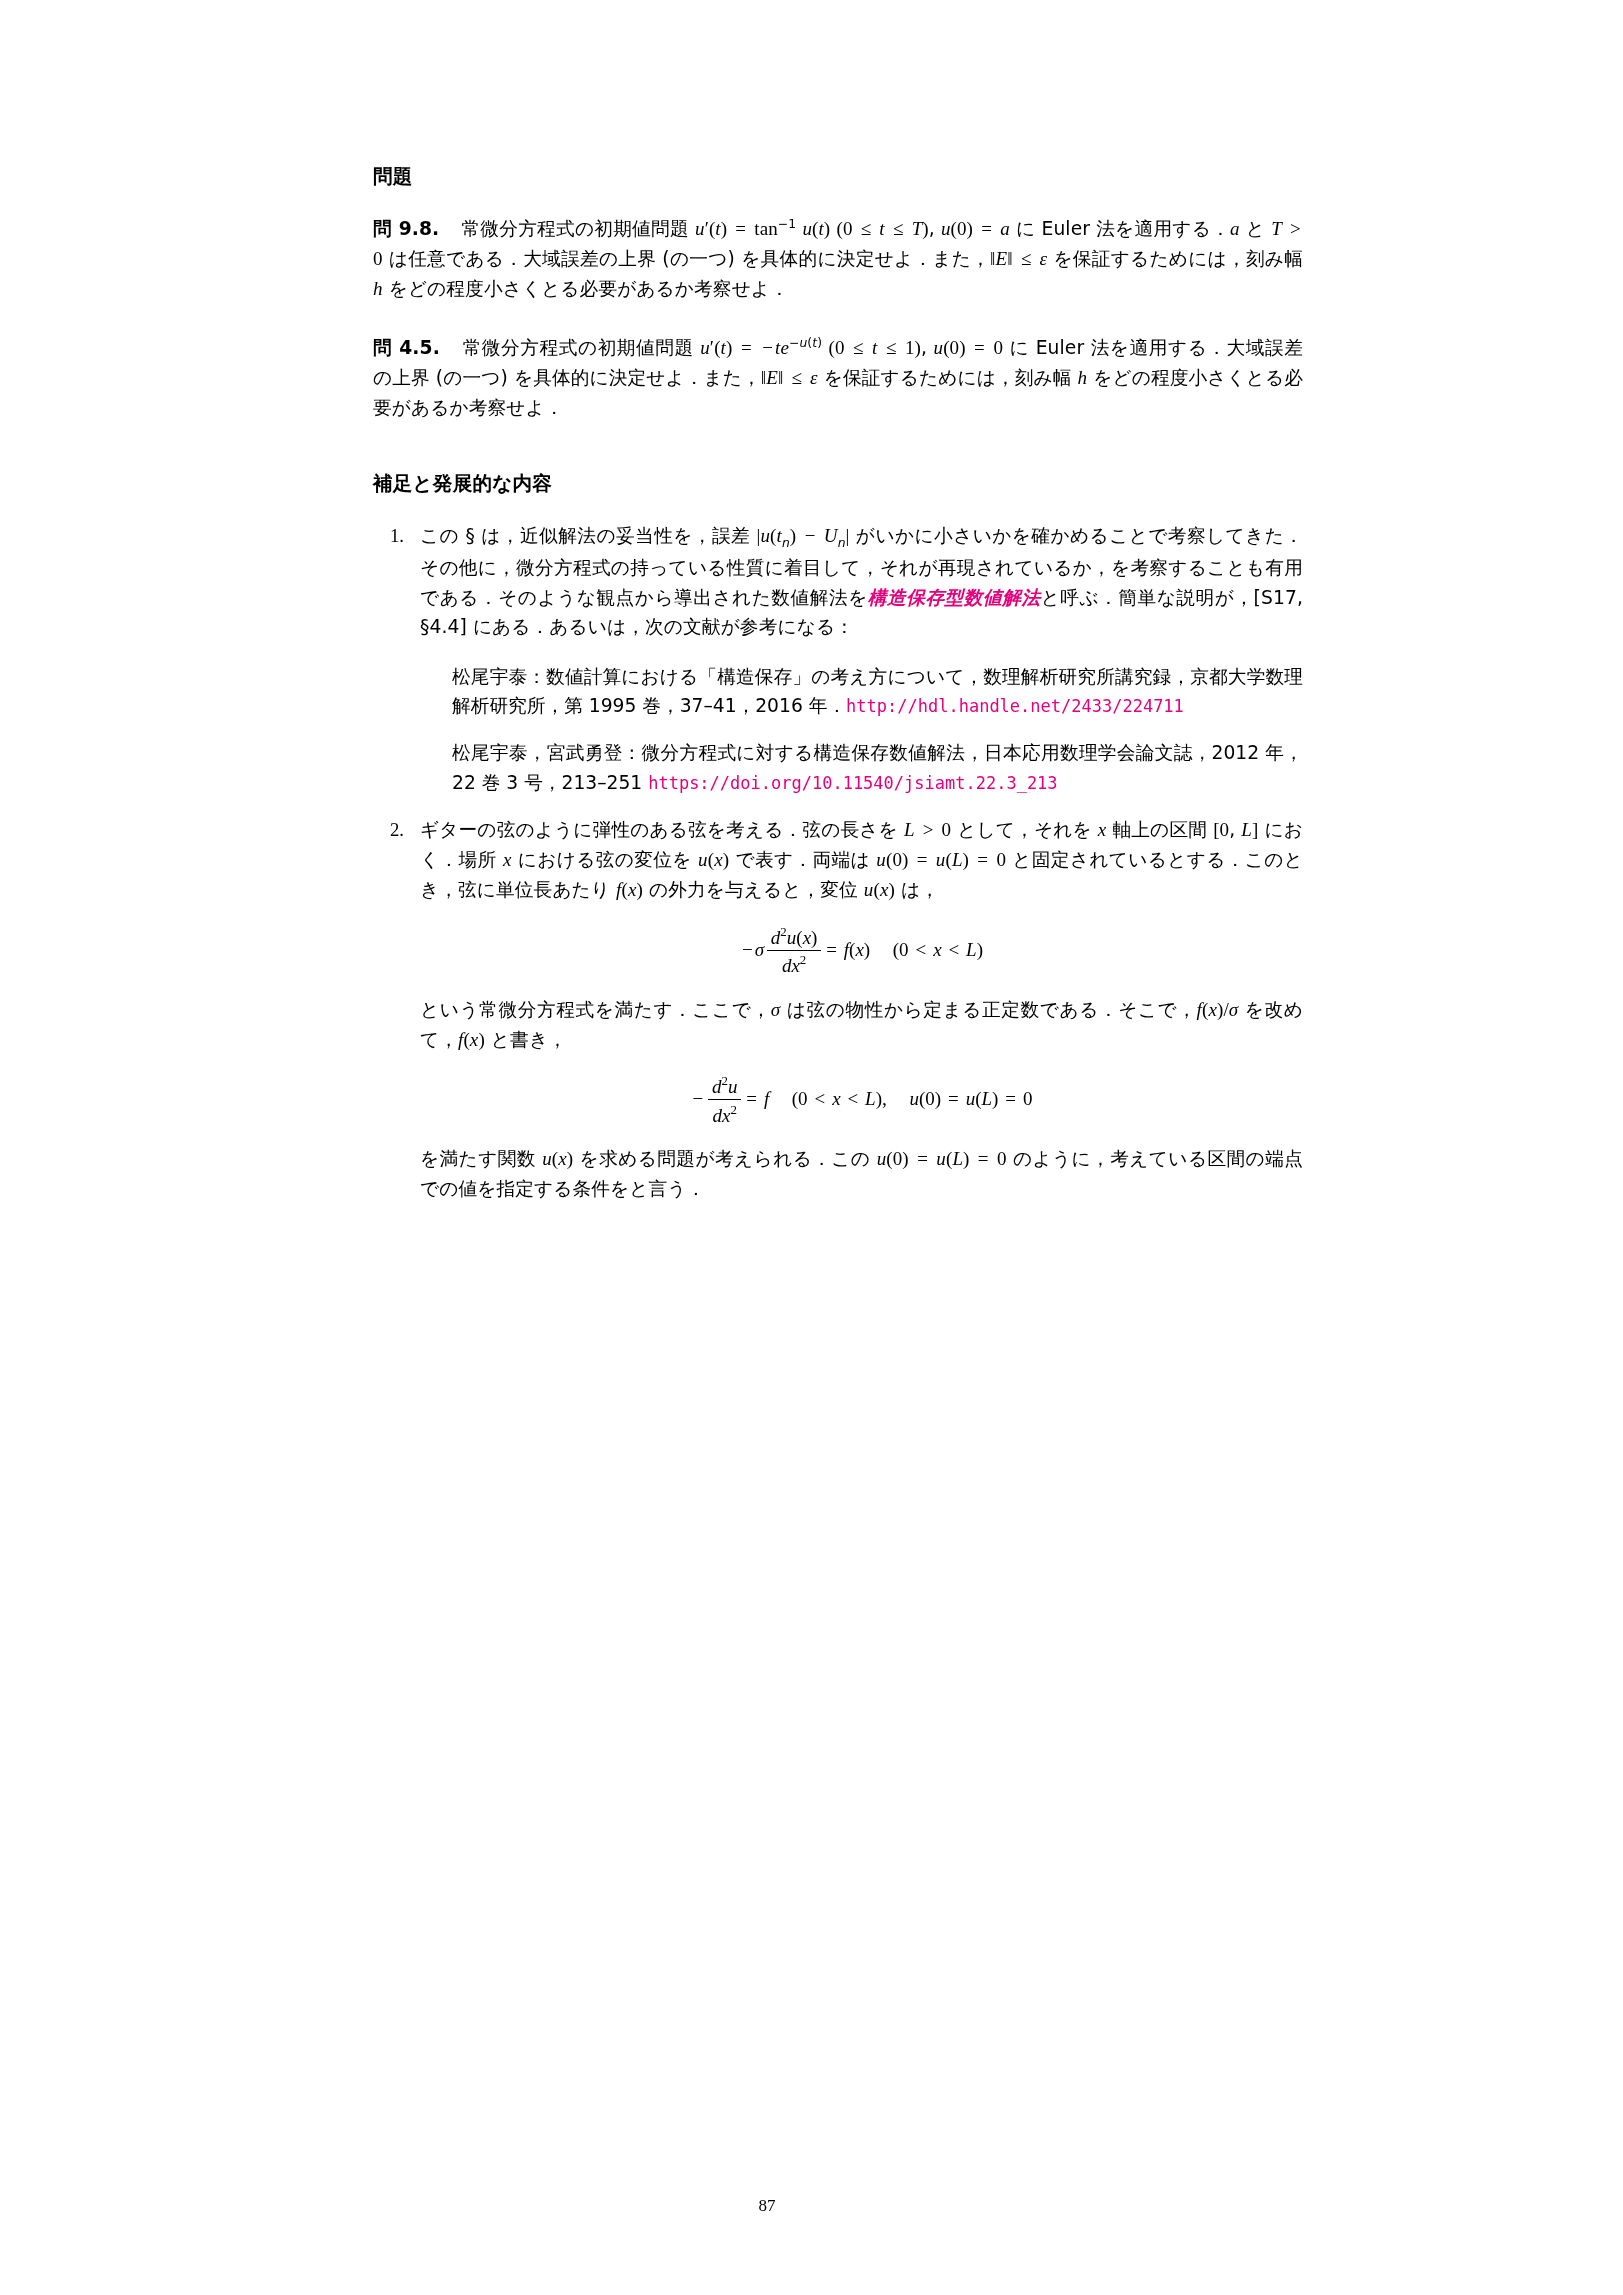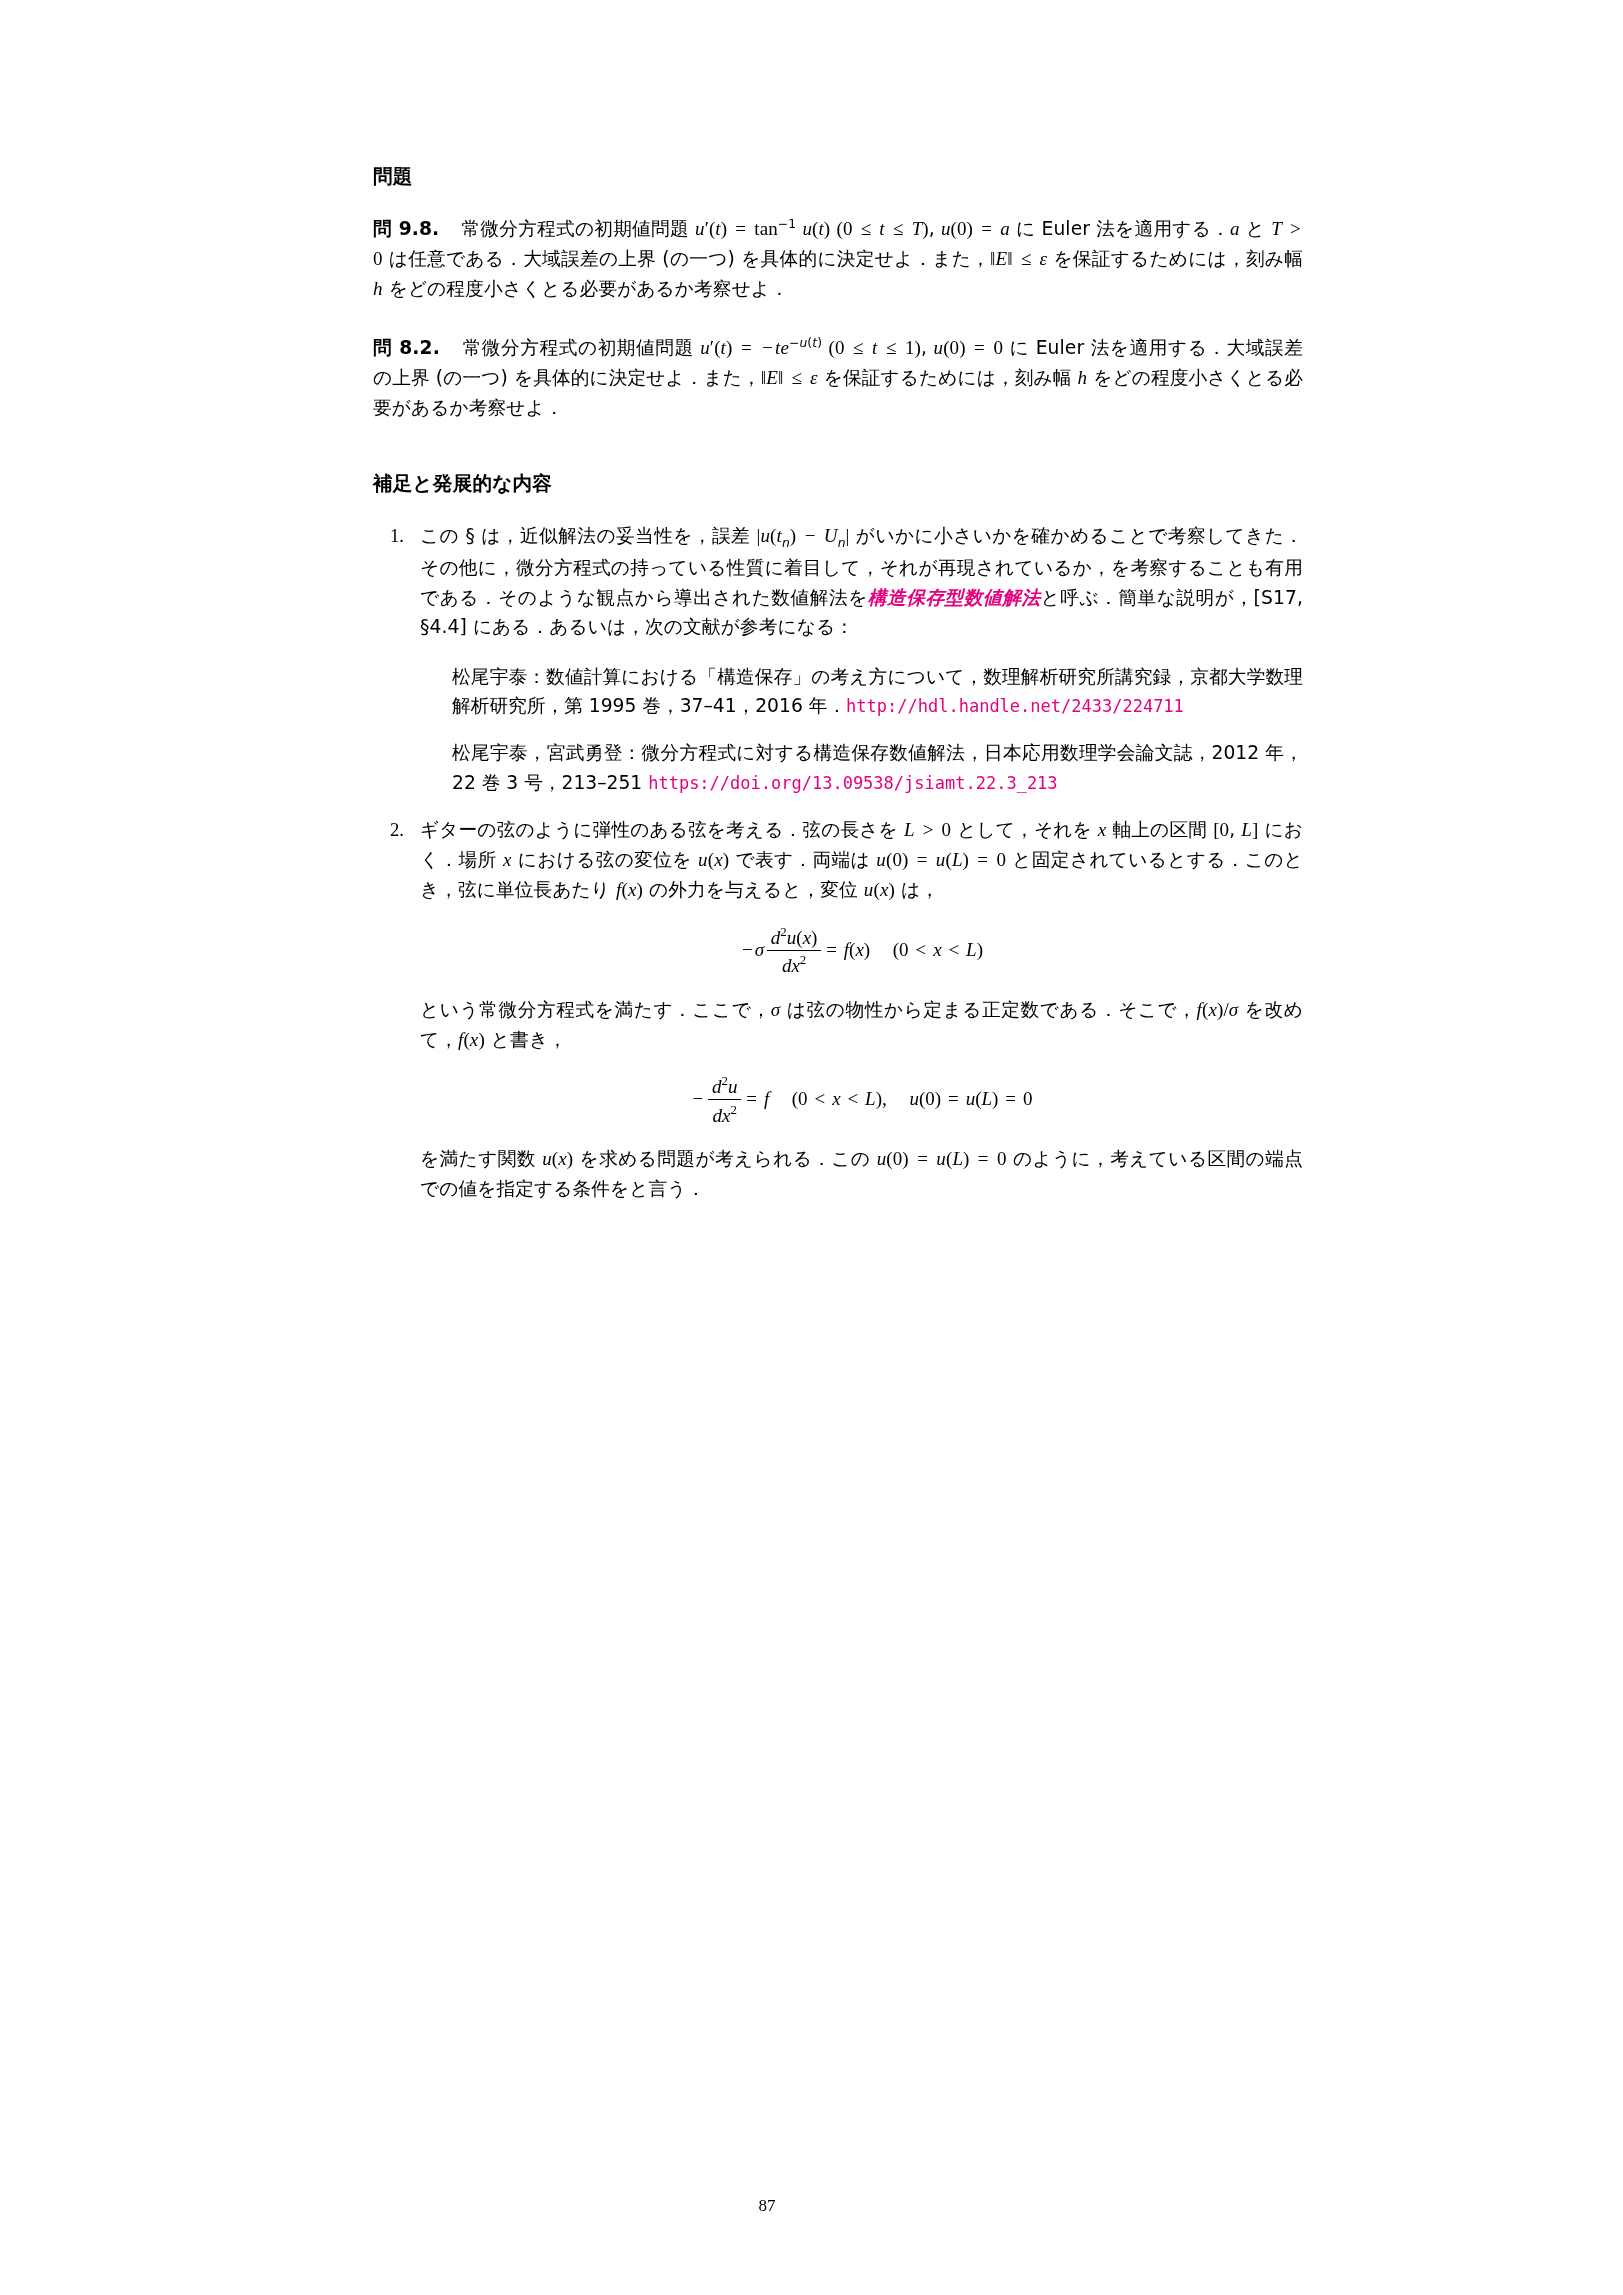--- a/index.html
+++ b/index.html
@@ -162,38 +162,38 @@
 
   <h2 class="heading">問題</h2>
 
   <p class="body">
     <span class="lbl">問 9.8.</span>
     <span class="gap-s"></span>
     常微分方程式の初期値問題 <span class="m">u</span><span class="mr">′</span><span class="mr">(</span><span class="m">t</span><span class="mr">)</span> <span class="op">=</span> <span class="mr">tan</span><sup class="ex">−1</sup> <span class="m">u</span><span class="mr">(</span><span class="m">t</span><span class="mr">)</span> <span class="mr">(0</span> <span class="op">≤</span> <span class="m">t</span> <span class="op">≤</span> <span class="m">T</span><span class="mr">)</span>, <span class="m">u</span><span class="mr">(0)</span> <span class="op">=</span> <span class="m">a</span> に Euler 法を適用する．<span class="m">a</span> と <span class="m">T</span> <span class="op">&gt;</span> <span class="mr">0</span> は任意である．大域誤差の上界 (の一つ) を具体的に決定せよ．また，<span class="mr">‖</span><span class="m">E</span><span class="mr">‖</span> <span class="op">≤</span> <span class="m">ε</span> を保証するためには，刻み幅 <span class="m">h</span> をどの程度小さくとる必要があるか考察せよ．
   </p>
 
   <p class="body" style="margin-top:28.5px;">
-    <span class="lbl">問 8.2.</span>
+    <span class="lbl">問 4.5.</span>
     <span class="gap-s"></span>
     常微分方程式の初期値問題 <span class="m">u</span><span class="mr">′</span><span class="mr">(</span><span class="m">t</span><span class="mr">)</span> <span class="op">=</span> <span class="op">−</span><span class="m">te</span><sup class="ex"><span style="font-style:normal">−</span><span style="font-style:italic">u</span>(<span style="font-style:italic">t</span>)</sup> <span class="mr">(0</span> <span class="op">≤</span> <span class="m">t</span> <span class="op">≤</span> <span class="mr">1)</span>, <span class="m">u</span><span class="mr">(0)</span> <span class="op">=</span> <span class="mr">0</span> に Euler 法を適用する．大域誤差の上界 (の一つ) を具体的に決定せよ．また，<span class="mr">‖</span><span class="m">E</span><span class="mr">‖</span> <span class="op">≤</span> <span class="m">ε</span> を保証するためには，刻み幅 <span class="m">h</span> をどの程度小さくとる必要があるか考察せよ．
   </p>
 
   <h2 class="heading2">補足と発展的な内容</h2>
 
   <ol class="notes">
 
     <li>
       <p class="body">
         この § は，近似解法の妥当性を，誤差 <span class="mr">|</span><span class="m">u</span><span class="mr">(</span><span class="m">t</span><sub class="sb">n</sub><span class="mr">)</span> <span class="op">−</span> <span class="m">U</span><sub class="sb">n</sub><span class="mr">|</span> がいかに小さいかを確かめることで考察してきた．その他に，微分方程式の持っている性質に着目して，それが再現されているか，を考察することも有用である．そのような観点から導出された数値解法を<span class="kw">構造保存型数値解法</span>と呼ぶ．簡単な説明が，[S17, §4.4] にある．あるいは，次の文献が参考になる：
       </p>
       <p class="ref">
         <span>松尾宇泰：数値計算における「構造保存」の考え方について，数理解析研究所講究録，京都大学数理解析研究所，第 1995 巻，37–41，2016 年．</span><a class="link" href="#">http://hdl.handle.net/2433/224711</a>
       </p>
       <p class="ref">
-        <span>松尾宇泰，宮武勇登：微分方程式に対する構造保存数値解法，日本応用数理学会論文誌，2012 年，22 巻 3 号，213–251 </span><a class="link" href="#">https://doi.org/13.09538/jsiamt.22.3_213</a>
+        <span>松尾宇泰，宮武勇登：微分方程式に対する構造保存数値解法，日本応用数理学会論文誌，2012 年，22 巻 3 号，213–251 </span><a class="link" href="#">https://doi.org/10.11540/jsiamt.22.3_213</a>
       </p>
     </li>
 
     <li>
       <p class="body">
         ギターの弦のように弾性のある弦を考える．弦の長さを <span class="m">L</span> <span class="op">&gt;</span> <span class="mr">0</span> として，それを <span class="m">x</span> 軸上の区間 <span class="mr">[0</span>, <span class="m">L</span><span class="mr">]</span> におく．場所 <span class="m">x</span> における弦の変位を <span class="m">u</span><span class="mr">(</span><span class="m">x</span><span class="mr">)</span> で表す．両端は <span class="m">u</span><span class="mr">(0)</span> <span class="op">=</span> <span class="m">u</span><span class="mr">(</span><span class="m">L</span><span class="mr">)</span> <span class="op">=</span> <span class="mr">0</span> と固定されているとする．このとき，弦に単位長あたり <span class="m">f</span><span class="mr">(</span><span class="m">x</span><span class="mr">)</span> の外力を与えると，変位 <span class="m">u</span><span class="mr">(</span><span class="m">x</span><span class="mr">)</span> は，
       </p>
 
       <div class="eq">
         <span class="op">−</span><span class="m">σ</span><span class="frac"><span class="num"><span class="m">d</span><sup class="ex" style="font-style:normal">2</sup><span class="m">u</span><span class="mr">(</span><span class="m">x</span><span class="mr">)</span></span><span class="den"><span class="m">dx</span><sup class="ex" style="font-style:normal">2</sup></span></span><span class="op">=</span> <span class="m">f</span><span class="mr">(</span><span class="m">x</span><span class="mr">)</span><span class="gap"></span><span class="mr">(0</span> <span class="op">&lt;</span> <span class="m">x</span> <span class="op">&lt;</span> <span class="m">L</span><span class="mr">)</span>

